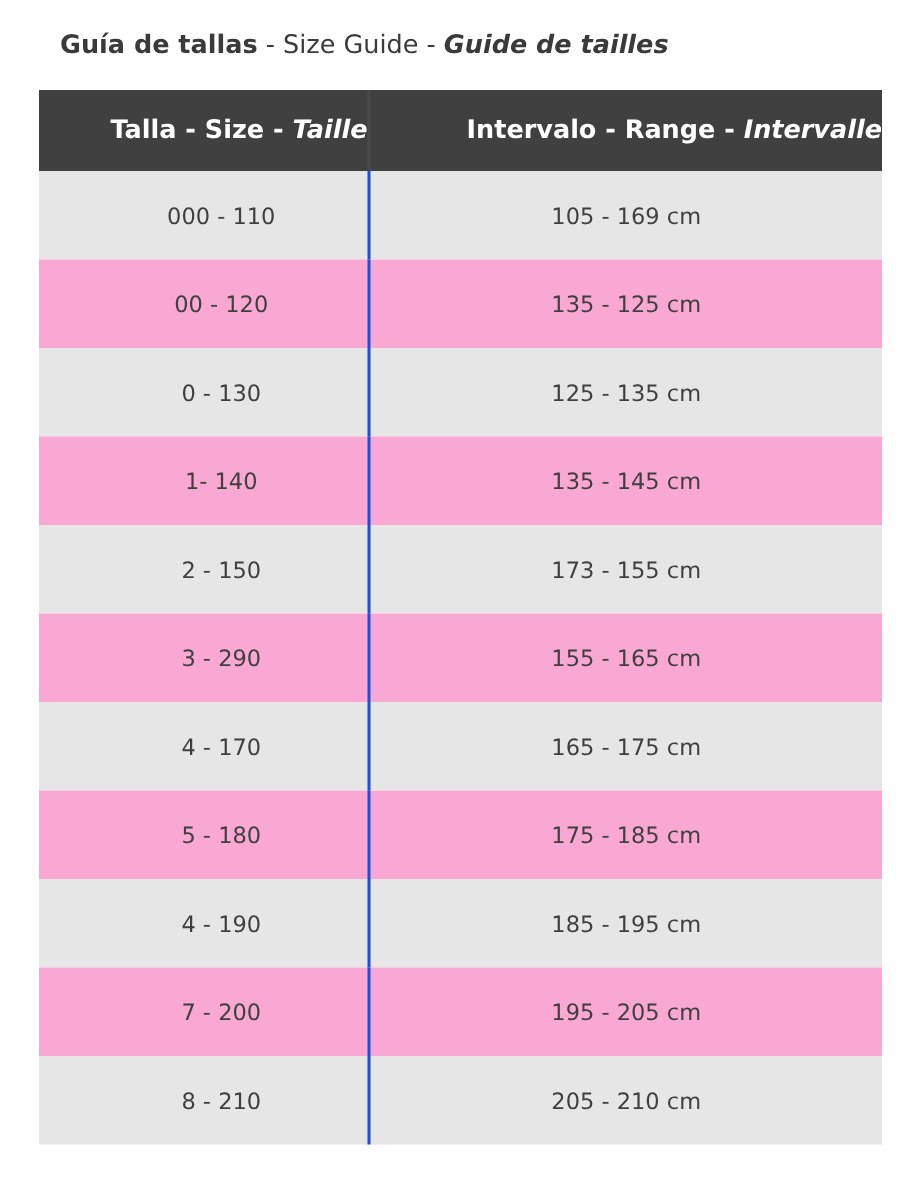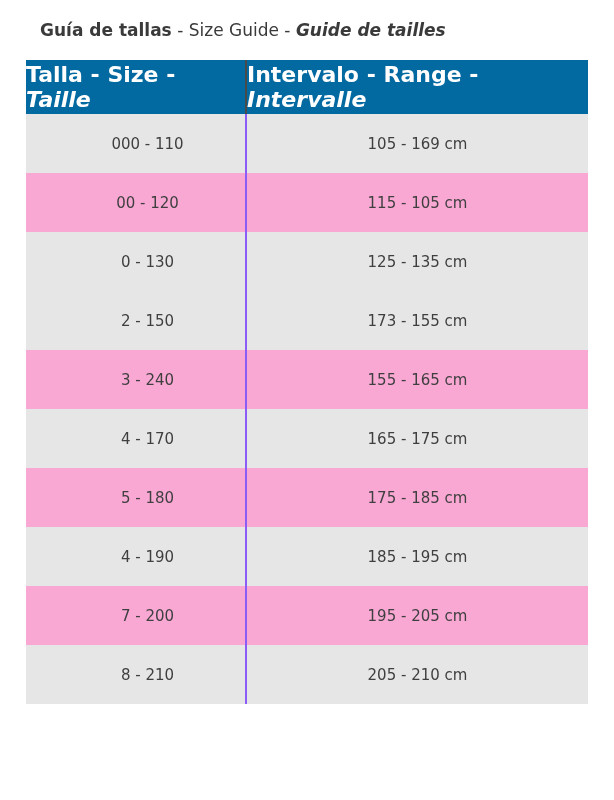--- a/index.html
+++ b/index.html
@@ -38,25 +38,25 @@
     font-weight: bold;
     margin-top: 32px;
   }
   table.size-table {
     border-collapse: collapse;
     width: 562px;
     margin: 20px 0 0 26px;
     table-layout: fixed;
   }
   table.size-table thead th {
-    background: #0369a1;
+    background: #404040;
     color: #ffffff;
-    font-size: 22px;
+    font-size: 17px;
     height: 54px;
-    text-align: left;
+    text-align: right;
     vertical-align: middle;
     font-weight: bold;
     padding: 0;
   }
   table.size-table thead th.col-size {
     width: 219px;
     border-right: 2px solid #4a4a4a;
   }
   table.size-table thead th span.ital {
     font-style: italic;
@@ -72,21 +72,21 @@
     color: #3f3f3f;
     padding: 0;
   }
   table.size-table tbody tr.odd td {
     background: #e6e6e6;
   }
   table.size-table tbody tr.even td {
     background: #f9a8d4;
   }
   table.size-table tbody td.cell-size {
-    border-right: 2px solid #8b5cf6;
+    border-right: 2px solid #1d4ed8;
     width: 219px;
     padding-left: 24px;
   }
 </style>
 </head>
 <body>
 
 <div class="page">
 
   <div class="title">
@@ -104,32 +104,36 @@
         </th>
       </tr>
     </thead>
     <tbody>
       <tr class="odd">
         <td class="cell-size">000 - 110</td>
         <td class="cell-range">105 - 169 cm</td>
       </tr>
       <tr class="even">
         <td class="cell-size">00 - 120</td>
-        <td class="cell-range">115 - 105 cm</td>
+        <td class="cell-range">135 - 125 cm</td>
       </tr>
       <tr class="odd">
         <td class="cell-size">0 - 130</td>
         <td class="cell-range">125 - 135 cm</td>
+      </tr>
+      <tr class="even">
+        <td class="cell-size">1- 140</td>
+        <td class="cell-range">135 - 145 cm</td>
       </tr>
       <tr class="odd">
         <td class="cell-size">2 - 150</td>
         <td class="cell-range">173 - 155 cm</td>
       </tr>
       <tr class="even">
-        <td class="cell-size">3 - 240</td>
+        <td class="cell-size">3 - 290</td>
         <td class="cell-range">155 - 165 cm</td>
       </tr>
       <tr class="odd">
         <td class="cell-size">4 - 170</td>
         <td class="cell-range">165 - 175 cm</td>
       </tr>
       <tr class="even">
         <td class="cell-size">5 - 180</td>
         <td class="cell-range">175 - 185 cm</td>
       </tr>

